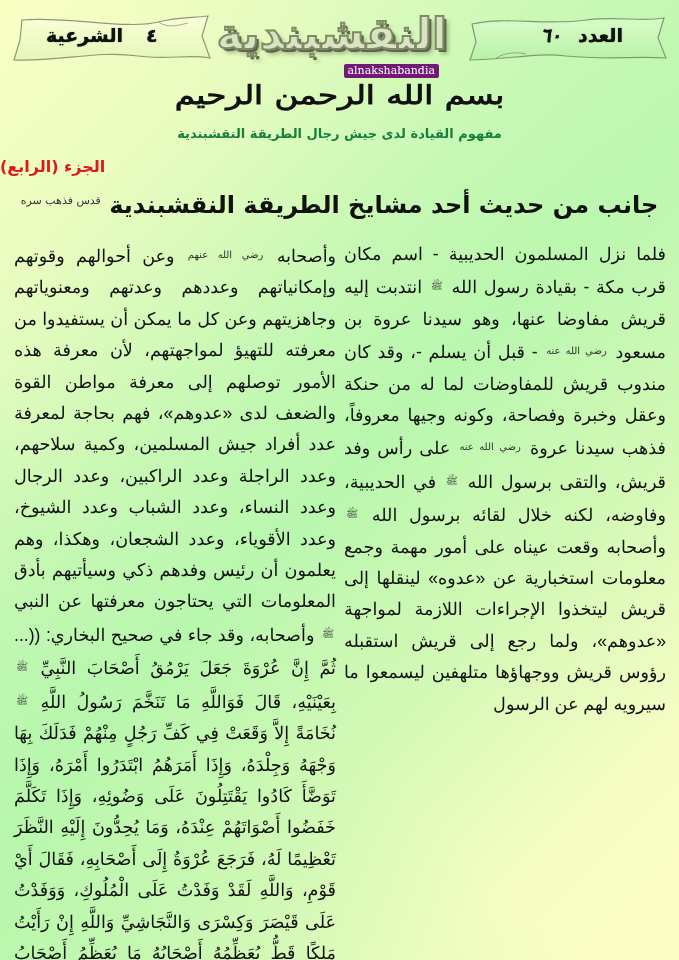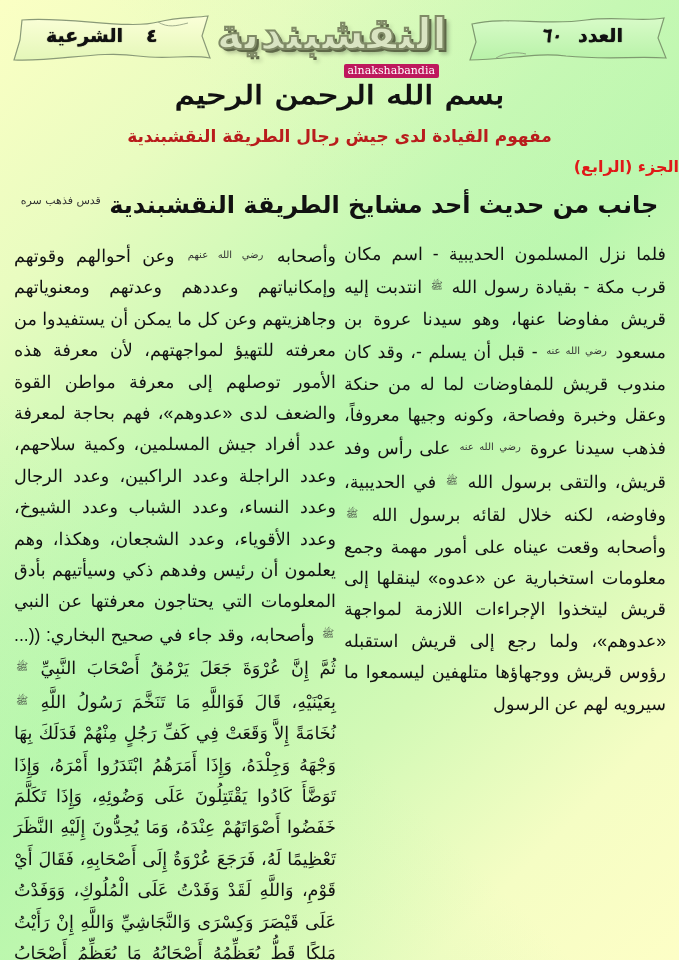--- a/index.html
+++ b/index.html
@@ -41,41 +41,41 @@
       position: absolute; left: 0; top: 4px; width: 212px; text-align: left;
       font-size: 44px; font-weight: 900; letter-spacing: -1px;
       color: #d9e4c2;
       -webkit-text-stroke: 2px #7f8a66;
       text-shadow: 3px 3px 0 #5e6848, 5px 5px 4px rgba(0,0,0,0.25);
       font-family: "DejaVu Sans", sans-serif;
     }
     .logo-latin {
       position: absolute; right: 8px; bottom: 2px;
       direction: ltr; font-family: "DejaVu Serif", serif; font-size: 11px;
-      color: #fff; background: #be185d; padding: 0 4px 1px 4px; line-height: 13px;
+      color: #fff; background: #701a75; padding: 0 4px 1px 4px; line-height: 13px;
       border-radius: 2px;
     }
     .logo-dot {
       position: absolute; right: 72px; bottom: 2px; width: 9px; height: 9px;
       border-radius: 50%; background: #fff; border: 2px solid #7e8867;
     }
 
     
     .basmala {
       position: absolute; left: 0; right: 0; top: 80px; text-align: center;
       font-family: "DejaVu Serif", serif; font-size: 26px; font-weight: bold;
       color: #111; letter-spacing: 1px; transform: scaleX(1.25);
     }
 
     .subtitle-blue {
       position: absolute; left: 0; right: 0; top: 126px; text-align: center;
-      font-size: 17px; font-weight: 900; color: #b91c1c;
+      font-size: 13px; font-weight: 900; color: #15803d;
     }
     .subtitle-red {
-      position: absolute; left: 0; right: 0; top: 157px; text-align: right;
+      position: absolute; left: 0; right: 0; top: 157px; text-align: left;
       font-size: 16px; font-weight: 900; color: #e01818;
     }
     .main-title {
       position: absolute; left: 0; right: 0; top: 191px; text-align: center;
       font-size: 24px; font-weight: 900; color: #111;
     }
     .honorific {
       font-size: 11px; font-weight: normal; vertical-align: super;
       font-family: "DejaVu Serif", serif; color: #333;
     }

